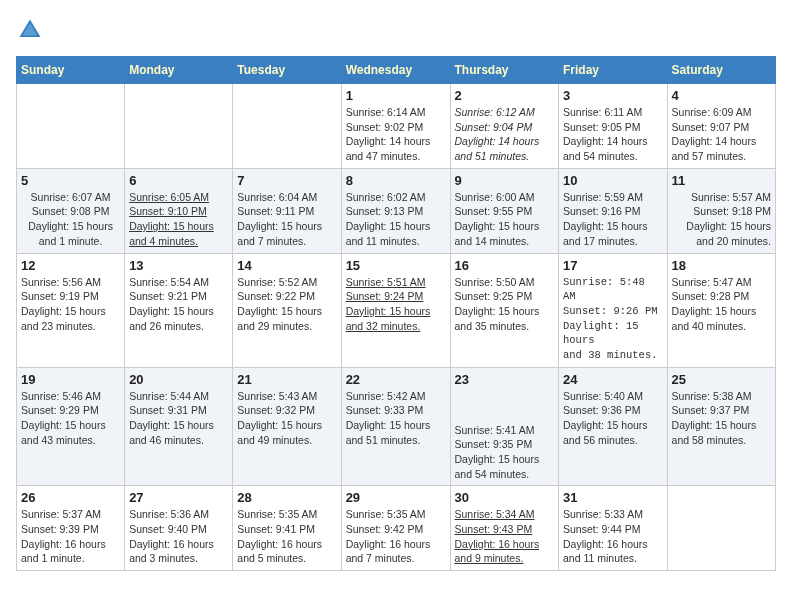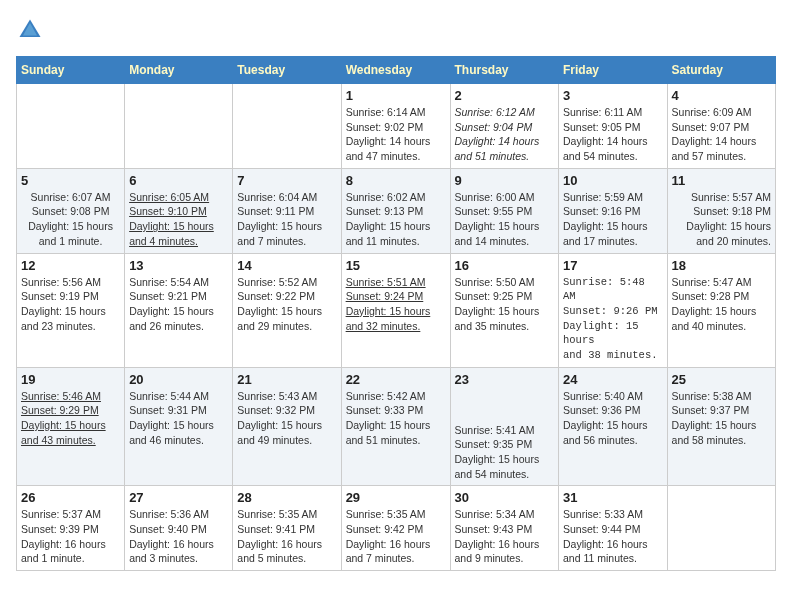--- a/index.html
+++ b/index.html
@@ -251,21 +251,21 @@
           <div class="day-number">18</div>
           <div class="day-info" style="white-space: pre-line;">Sunrise: 5:47 AM
 Sunset: 9:28 PM
 Daylight: 15 hours
 and 40 minutes.</div>
         </td>
       </tr>
       <tr class="row-shaded">
         <td>
           <div class="day-number">19</div>
-          <div class="day-info" style="white-space: pre-line; text-decoration: underline;">Sunrise: 5:46 AM
+          <div class="day-info" style="white-space: pre-line;">Sunrise: 5:46 AM
 Sunset: 9:29 PM
 Daylight: 15 hours
 and 43 minutes.</div>
         </td>
         <td>
           <div class="day-number">20</div>
           <div class="day-info" style="white-space: pre-line;">Sunrise: 5:44 AM
 Sunset: 9:31 PM
 Daylight: 15 hours
 and 46 minutes.</div>
@@ -330,21 +330,21 @@
         </td>
         <td>
           <div class="day-number">29</div>
           <div class="day-info" style="white-space: pre-line;">Sunrise: 5:35 AM
 Sunset: 9:42 PM
 Daylight: 16 hours
 and 7 minutes.</div>
         </td>
         <td>
           <div class="day-number">30</div>
-          <div class="day-info" style="white-space: pre-line;">Sunrise: 5:34 AM
+          <div class="day-info" style="white-space: pre-line; text-decoration: underline;">Sunrise: 5:34 AM
 Sunset: 9:43 PM
 Daylight: 16 hours
 and 9 minutes.</div>
         </td>
         <td>
           <div class="day-number">31</div>
           <div class="day-info" style="white-space: pre-line;">Sunrise: 5:33 AM
 Sunset: 9:44 PM
 Daylight: 16 hours
 and 11 minutes.</div>

